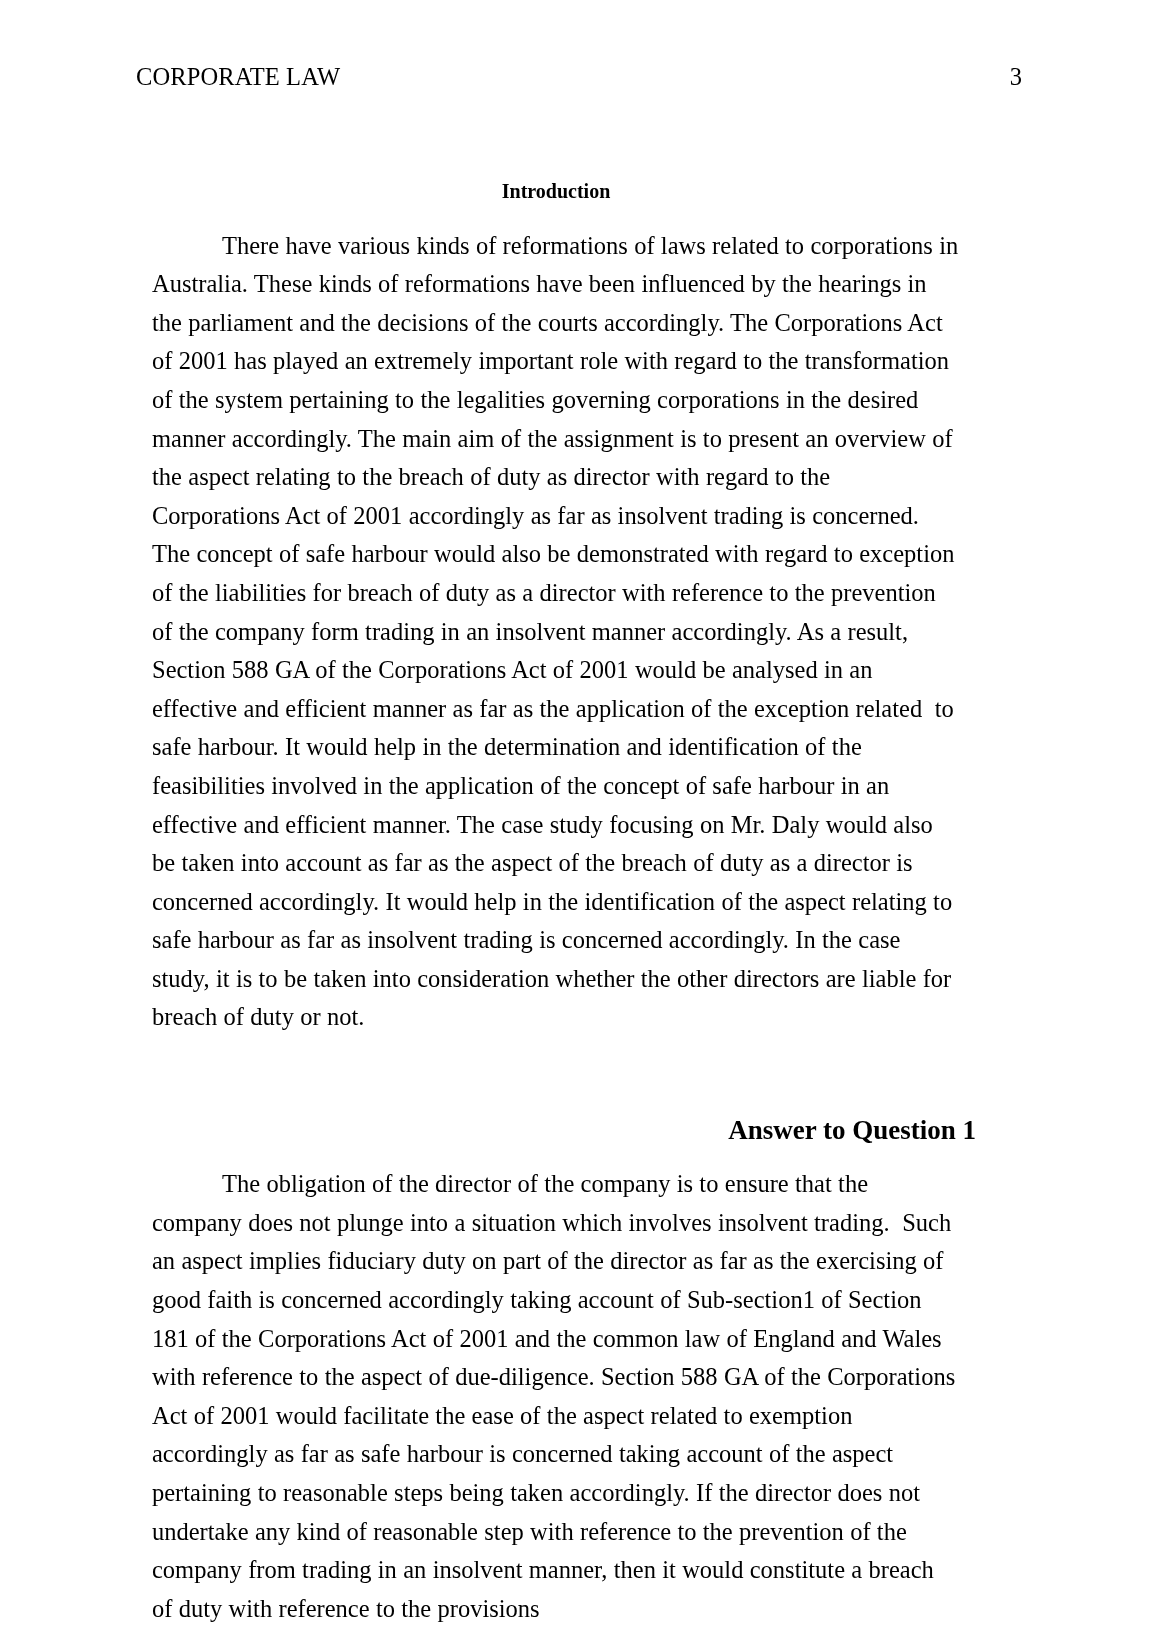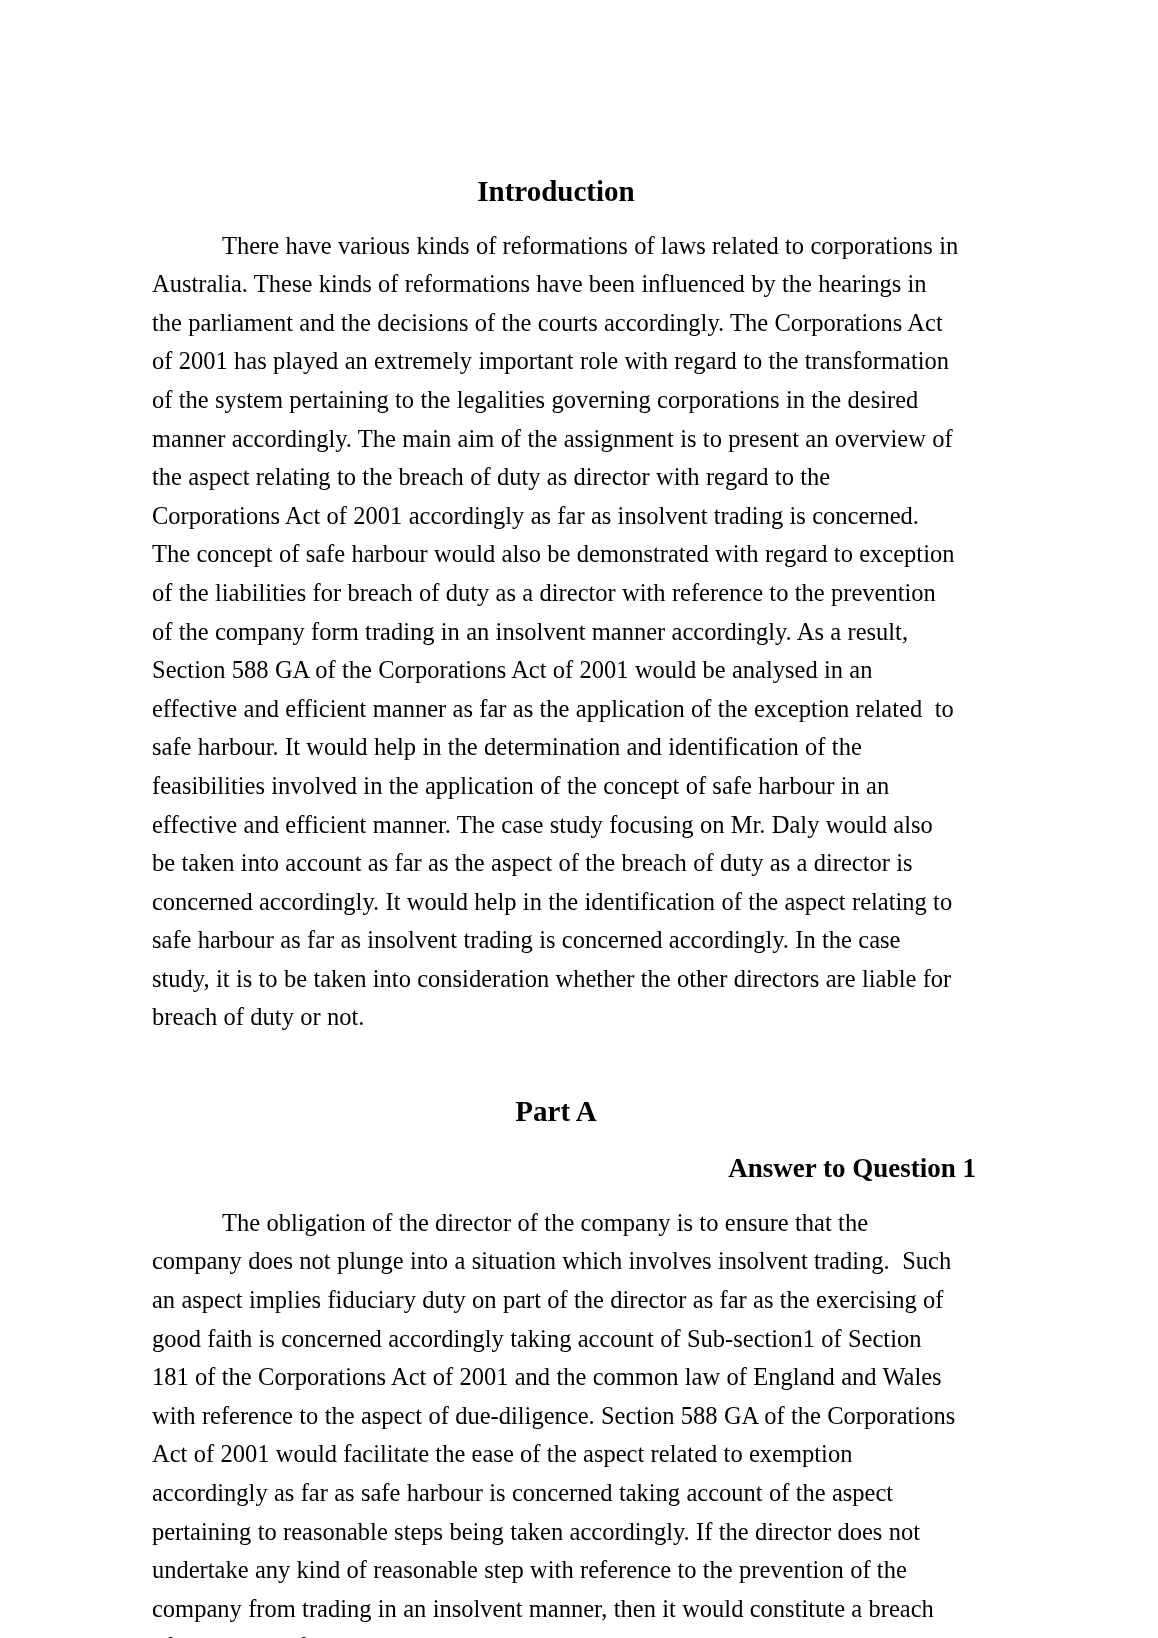--- a/index.html
+++ b/index.html
@@ -39,21 +39,21 @@
   }
   .content {
     position: absolute;
     top: 172px;
     left: 136px;
     width: 840px;
   }
   .heading-centered {
     text-align: center;
     font-weight: bold;
-    font-size: 29px;
+    font-size: 20px;
     line-height: 38.6px;
     margin: 0;
   }
   .heading-left {
     text-align: right;
     font-weight: bold;
     font-size: 27px;
     line-height: 38.6px;
     margin: 0;
   }
@@ -71,30 +71,33 @@
   }
   .spacer-half {
     height: 19px;
   }
 </style>
 </head>
 <body>
 
 <div class="page">
 
+  <div class="running-header">
+    <span class="running-header-title">CORPORATE LAW</span>
+    <span class="running-header-page">3</span>
+  </div>
 
   <div class="content">
 
     <h1 class="heading-centered">Introduction</h1>
 
     <p class="body-paragraph">There have various kinds of reformations of laws related to corporations in Australia. These kinds of reformations have been influenced by the hearings in the parliament and the decisions of the courts accordingly. The Corporations Act of 2001 has played an extremely important role with regard to the transformation of the system pertaining to the legalities governing corporations in the desired manner accordingly. The main aim of the assignment is to present an overview of the aspect relating to the breach of duty as director with regard to the Corporations Act of 2001 accordingly as far as insolvent trading is concerned. The concept of safe harbour would also be demonstrated with regard to exception of the liabilities for breach of duty as a director with reference to the prevention of the company form trading in an insolvent manner accordingly. As a result, Section 588 GA of the Corporations Act of 2001 would be analysed in an effective and efficient manner as far as the application of the exception related  to safe harbour. It would help in the determination and identification of the feasibilities involved in the application of the concept of safe harbour in an effective and efficient manner. The case study focusing on Mr. Daly would also be taken into account as far as the aspect of the breach of duty as a director is concerned accordingly. It would help in the identification of the aspect relating to safe harbour as far as insolvent trading is concerned accordingly. In the case study, it is to be taken into consideration whether the other directors are liable for breach of duty or not.</p>
 
     <div class="spacer-line"></div>
 
-    <h2 class="heading-centered">Part A</h2>
 
     <div class="spacer-half"></div>
 
     <h3 class="heading-left">Answer to Question 1</h3>
 
     <p class="body-paragraph">The obligation of the director of the company is to ensure that the company does not plunge into a situation which involves insolvent trading.  Such an aspect implies fiduciary duty on part of the director as far as the exercising of good faith is concerned accordingly taking account of Sub-section1 of Section 181 of the Corporations Act of 2001 and the common law of England and Wales with reference to the aspect of due-diligence. Section 588 GA of the Corporations Act of 2001 would facilitate the ease of the aspect related to exemption accordingly as far as safe harbour is concerned taking account of the aspect pertaining to reasonable steps being taken accordingly. If the director does not undertake any kind of reasonable step with reference to the prevention of the company from trading in an insolvent manner, then it would constitute a breach of duty with reference to the provisions</p>
 
   </div>
 
 </div>

